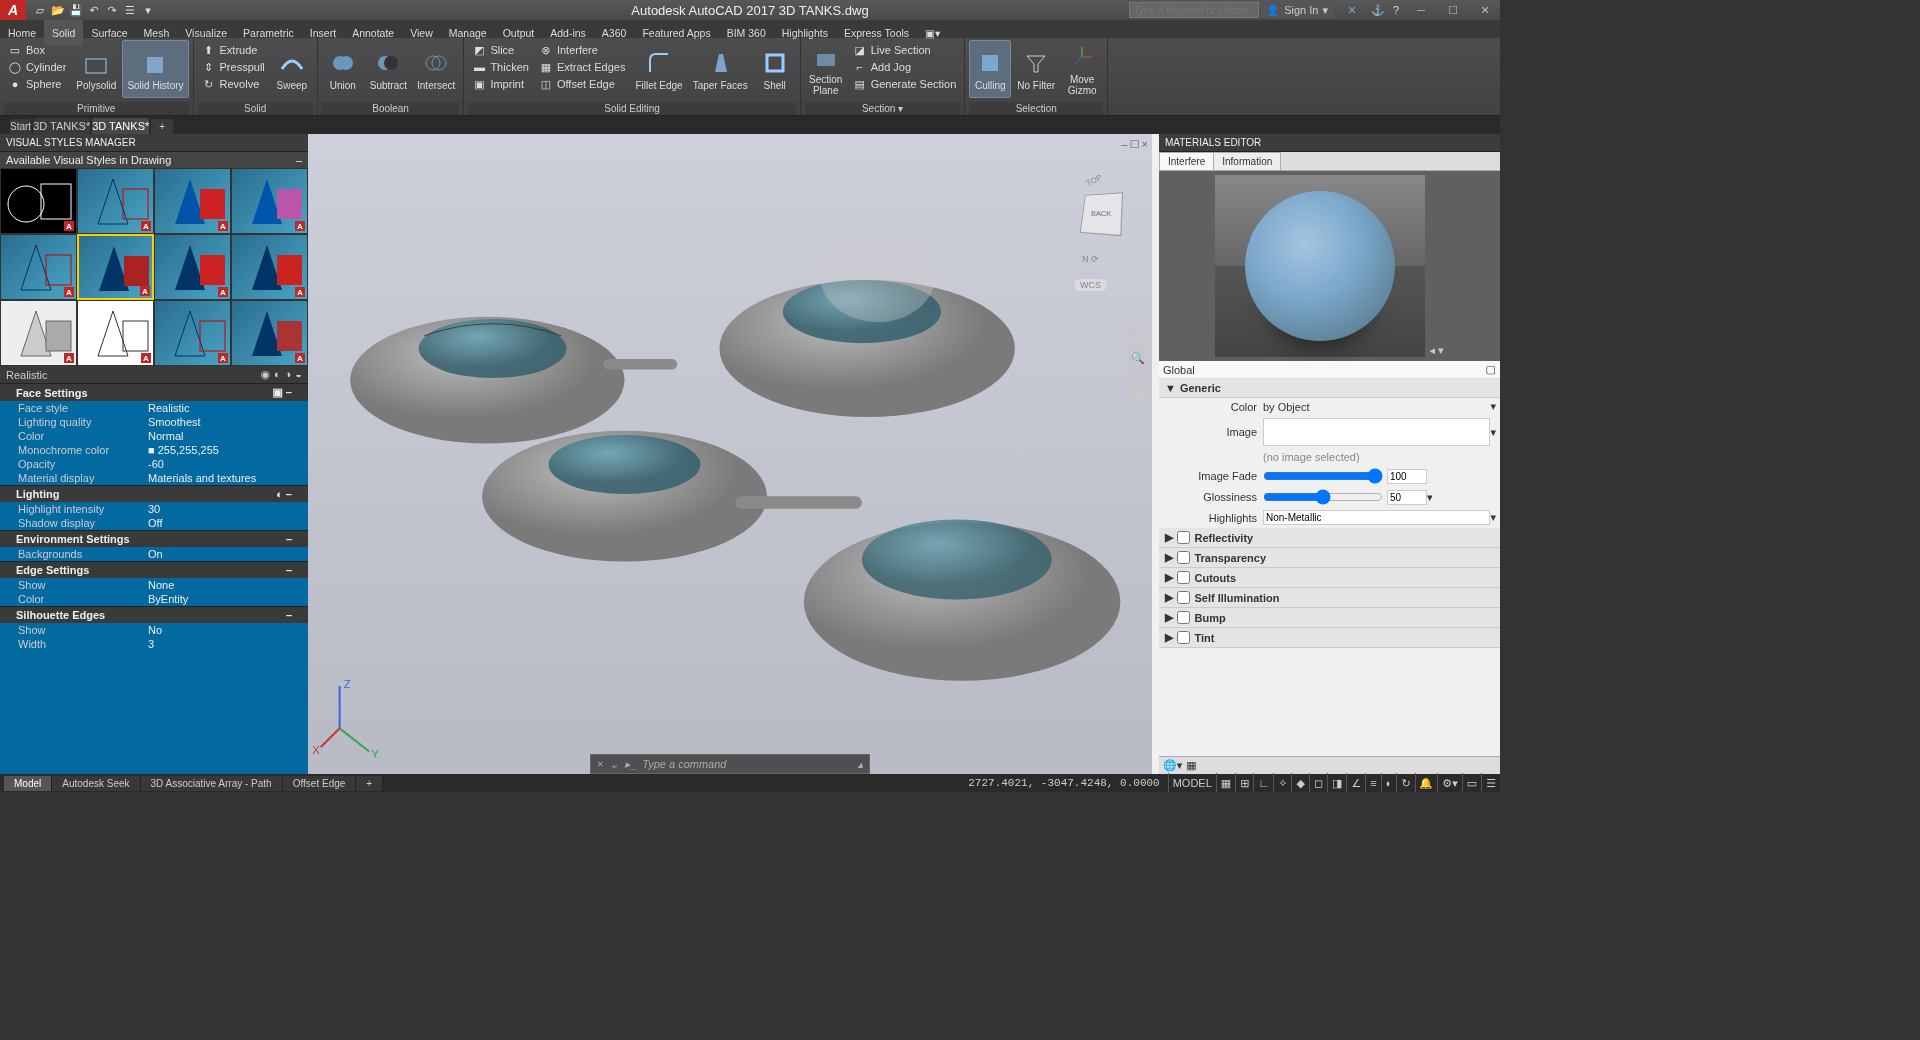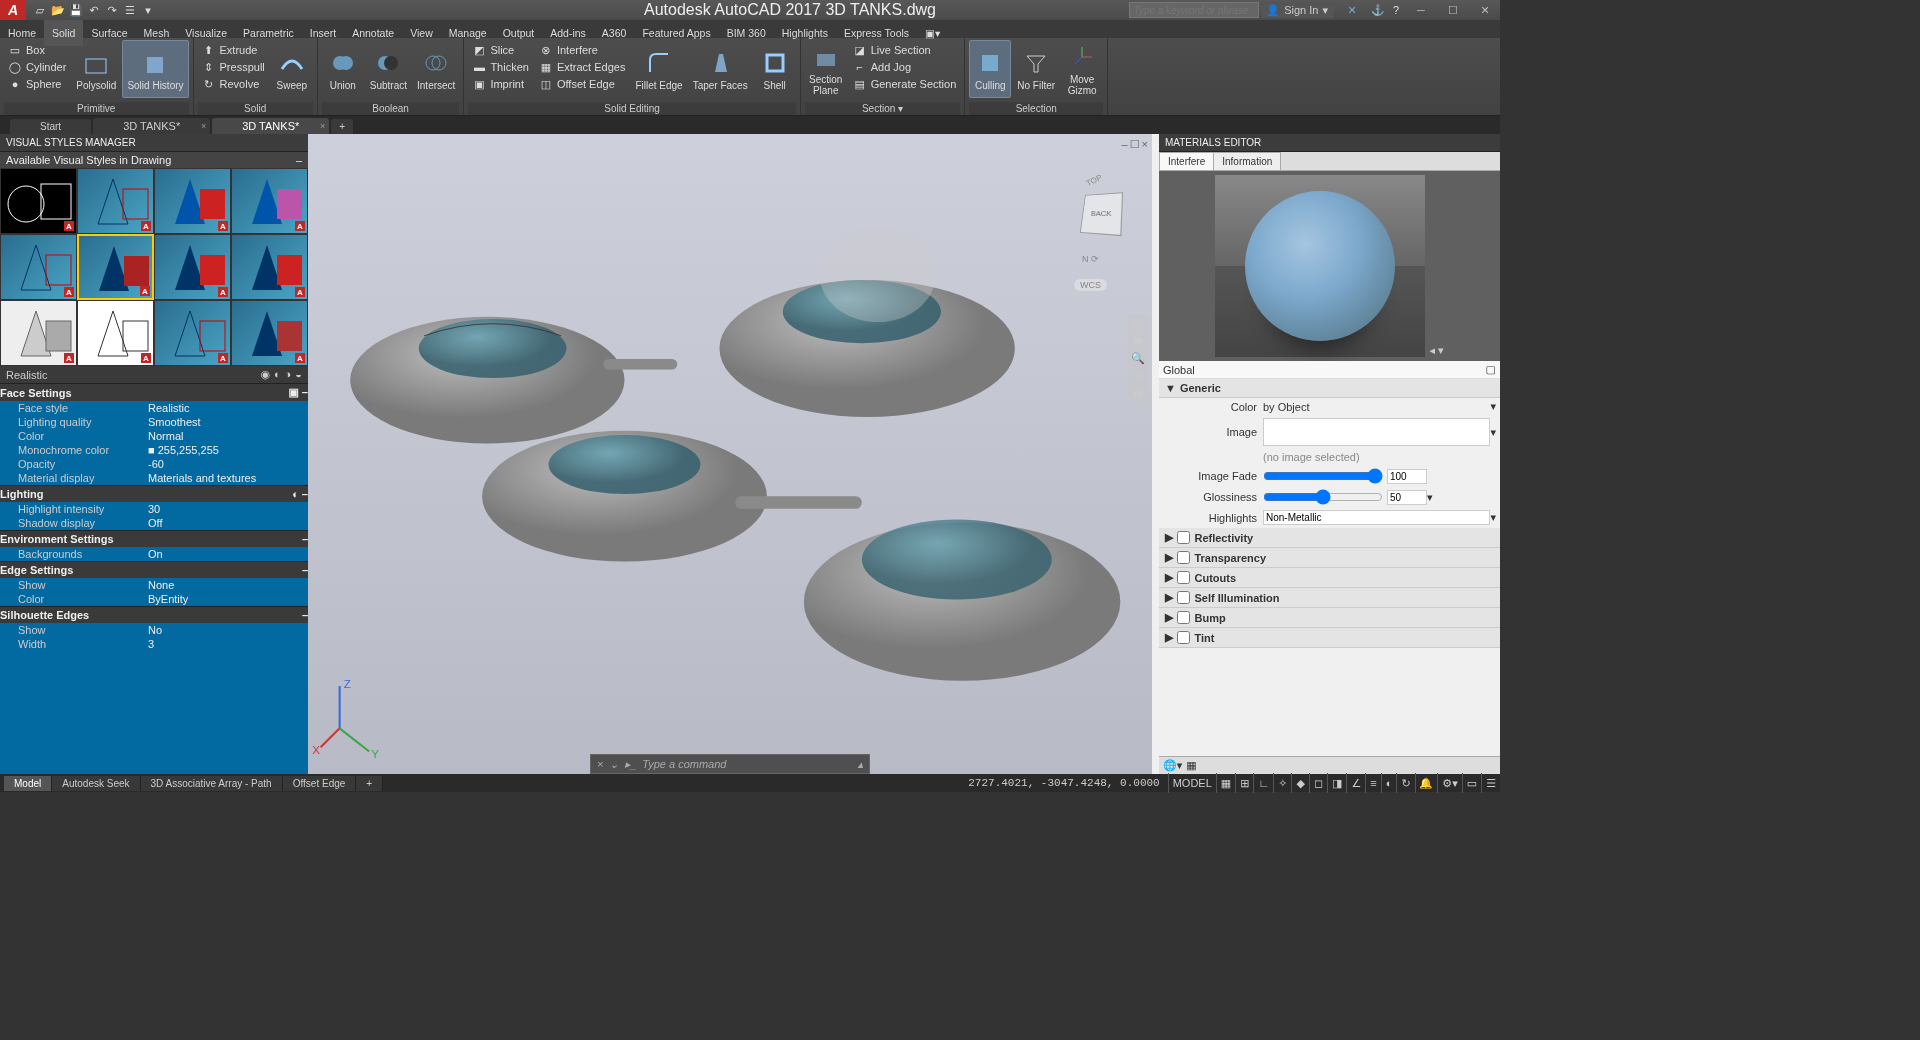--- a/index.html
+++ b/index.html
@@ -1,54 +1,54 @@
 <!DOCTYPE html>
 <html><head>
 <meta charset="utf-8">
 <style>
 * { margin:0; padding:0; box-sizing:border-box; font-family:"Segoe UI",Arial,sans-serif; font-size:11px; }
 body { width:1500px; height:812px; background:#333; color:#ccc; overflow:hidden; position:relative; }
 .titlebar { height:20px; background:linear-gradient(#585858,#4a4a4a); display:flex; align-items:center; position:relative; }
 .app-logo { width:26px; height:20px; background:#c02727; display:flex; align-items:center; justify-content:center; font-weight:bold; font-size:14px; color:#fff; font-style:italic; }
 .qat { display:flex; gap:2px; margin-left:6px; }
 .qat-btn { width:16px; height:16px; display:flex; align-items:center; justify-content:center; color:#ddd; cursor:pointer; }
-.title-text { position:absolute; left:50%; transform:translateX(-50%); font-size:16px; color:#eee;margin-left:40px; }
+.title-text { position:absolute; left:50%; transform:translateX(-50%); font-size:13px; color:#eee; }
 .title-right { margin-left:auto; display:flex; align-items:center; gap:2px; }
 .search-box { width:130px; height:16px; background:#666; border:1px solid #777; color:#aaa; font-style:italic; padding:0 4px; font-size:10px; }
 .signin { background:#555; padding:0 6px; height:16px; display:flex; align-items:center; gap:4px; font-size:10px; color:#ccc; }
 .winbtn { width:30px; height:20px; display:flex; align-items:center; justify-content:center; color:#bbb; font-size:11px; }
 .menubar { height:18px; background:#3a3a3a; display:flex; }
 .menutab { padding:0 8px; height:26px; display:flex; align-items:center; color:#ddd; font-size:10.5px; cursor:pointer; }
 .menutab.active { background:#555; }
 .ribbon { height:78px; background:linear-gradient(#4d4d4d,#424242); display:flex; border-bottom:1px solid #222; }
 .rgroup { display:flex; flex-direction:column; border-right:1px solid #333; padding:2px 4px 0; }
 .rgroup-body { flex:1; display:flex; align-items:flex-start; gap:2px; }
 .rgroup-title { text-align:center; font-size:10px; color:#ccc; padding:1px 0; background:rgba(0,0,0,0.1); }
 .rbtn { display:flex; flex-direction:column; align-items:center; justify-content:center; padding:2px 4px; cursor:pointer; border-radius:2px; min-width:42px; }
 .rbtn.big { height:58px; }
 .rbtn.active { background:#5d6d7d; border:1px solid #789; }
 .rbtn .ic { width:30px; height:30px; margin-bottom:2px; display:flex; align-items:center; justify-content:center; }
 .rbtn .lbl { font-size:10px; color:#ddd; text-align:center; line-height:11px; }
 .rlist { display:flex; flex-direction:column; gap:1px; padding:2px; }
 .rlist-item { display:flex; align-items:center; gap:4px; font-size:10px; color:#ddd; cursor:pointer; padding:1px 2px; }
 .rlist-item .sic { width:14px; height:14px; display:flex; align-items:center; justify-content:center; }
 .tabstrip { height:18px; background:#2a2a2a; display:flex; align-items:flex-end; padding-left:10px; gap:0; }
-.doctab { padding:2px 30px; background:#3a3a3a; color:#ccc; font-size:10px; border-radius:3px 3px 0 0; margin-right:2px; cursor:pointer; position:relative; }
+.doctab { padding:2px 0; background:#3a3a3a; color:#ccc; font-size:10px; border-radius:3px 3px 0 0; margin-right:2px; cursor:pointer; position:relative; }
 .doctab.active { background:#484848; color:#fff; }
 .doctab .close { position:absolute; right:4px; top:3px; font-size:9px; color:#999; }
 .main { display:flex; height:640px; }
 .panel-left { width:308px; background:#0369a1; display:flex; flex-direction:column; }
 .panel-title { height:18px; background:#3c3c3c; padding:0 6px; display:flex; align-items:center; font-size:10px; color:#eee; border-bottom:1px solid #222; }
 .subhdr { background:#444; padding:2px 6px; font-size:10px; color:#eee; display:flex; align-items:center; justify-content:space-between; }
 .thumbgrid { display:grid; grid-template-columns:repeat(4,1fr); gap:0; background:#000; padding:0; }
 .vthumb { height:66px; border:1px solid #333; background:linear-gradient(135deg,#2a6d8f,#4aa5c5); position:relative; cursor:pointer; }
 .vthumb.sel { border:2px solid #ffcc00; }
 .vthumb .a { position:absolute; bottom:2px; right:2px; width:10px; height:10px; background:#c02727; color:#fff; font-size:8px; font-weight:bold; display:flex; align-items:center; justify-content:center; }
 .style-name-row { background:#3a3a3a; padding:2px 6px; display:flex; align-items:center; justify-content:space-between; font-size:10px; }
-.cat { background:#3a3a3a; padding:2px 0; font-size:10.5px; color:#eee; font-weight:bold; display:flex; justify-content:space-between; align-items:center; border-top:1px solid #222; }
+.cat { background:#3a3a3a; padding:2px 16px; font-size:10.5px; color:#eee; font-weight:bold; display:flex; justify-content:space-between; align-items:center; border-top:1px solid #222; }
 .prop { display:flex; padding:1px 6px 1px 18px; font-size:10px; color:#ccc; }
 .prop .k { width:130px; }
 .prop .v { color:#eee; }
 .viewport { flex:1; background:linear-gradient(#cdcfdb,#b8bac6); position:relative; overflow:hidden; }
 .panel-right { width:348px; background:#f0f0f0; color:#333; display:flex; flex-direction:column;padding-left:7px; }
 .panel-right .panel-title { background:#3c3c3c; color:#eee; }
 .mat-tabs { display:flex; background:#ddd; border-bottom:1px solid #aaa; }
 .mat-tab { padding:3px 8px; font-size:10px; border:1px solid #aaa; border-bottom:none; background:#eee; margin-right:-1px; cursor:pointer; }
 .mat-tab.active { background:#f8f8f8; }
 .preview-area { background:#606060; display:flex; justify-content:center; padding:4px; }

